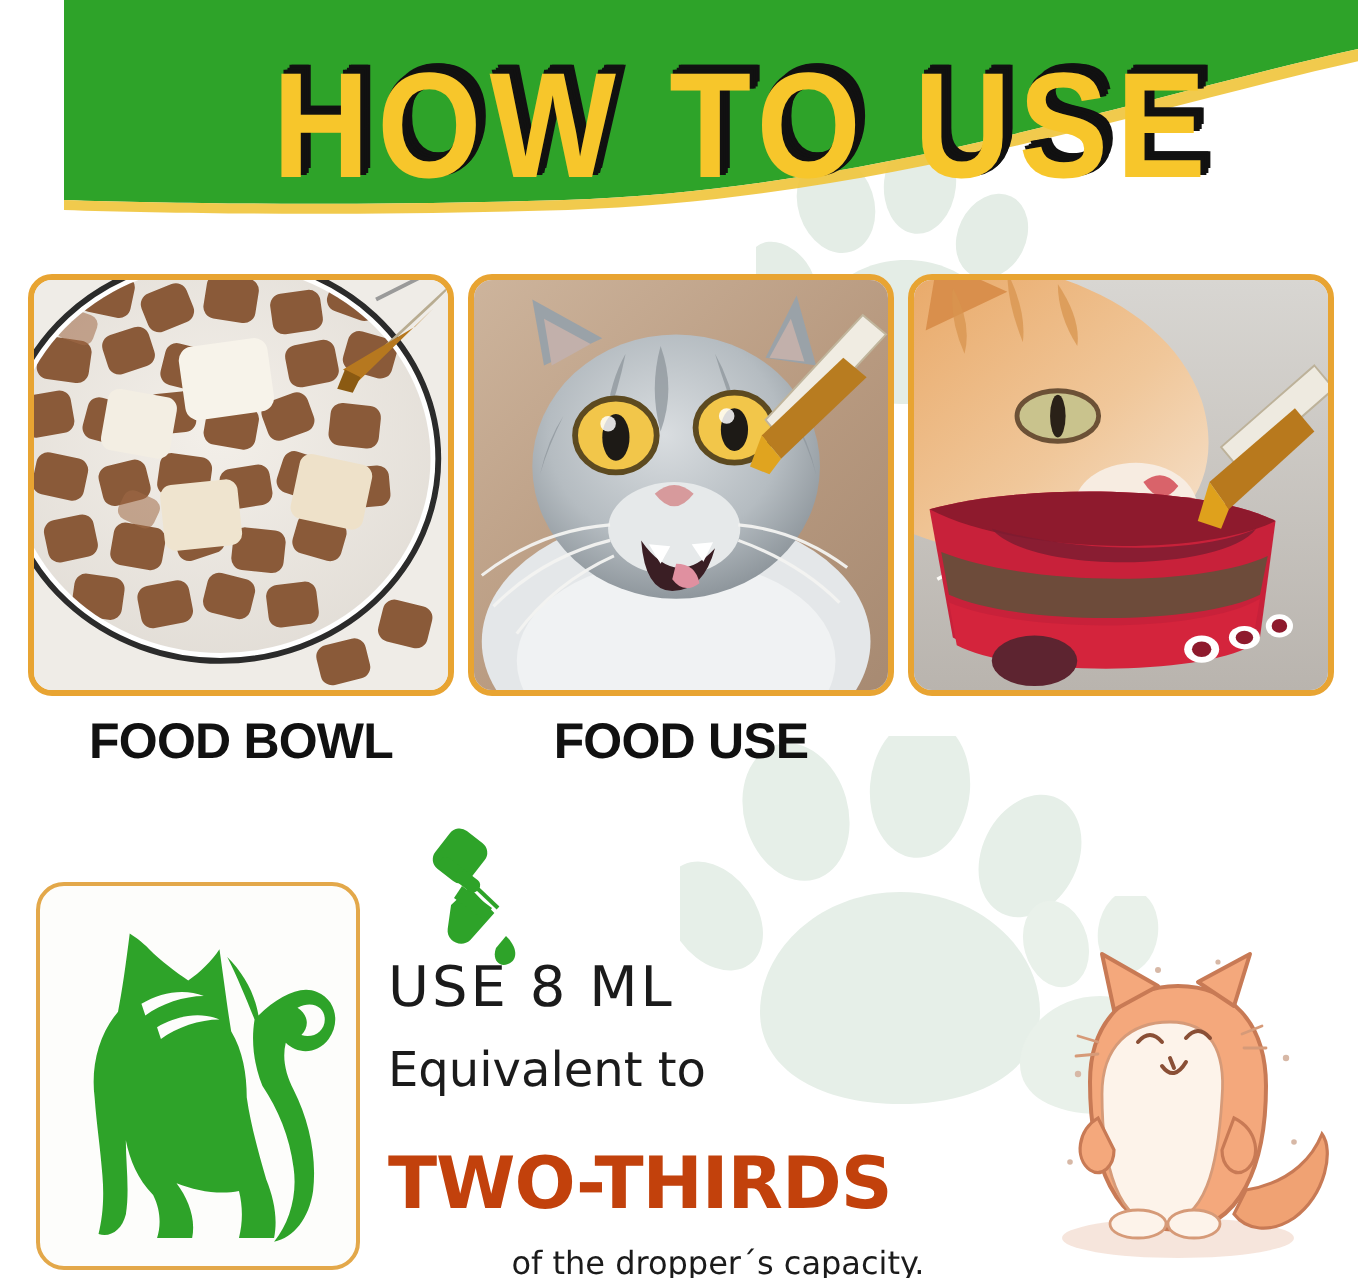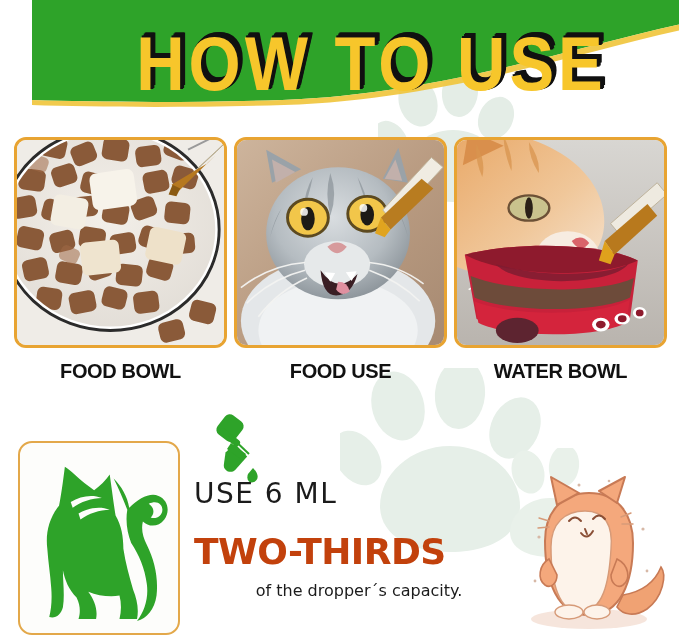--- a/index.html
+++ b/index.html
@@ -39,21 +39,21 @@
   }
   .panel.p1{left:14px;}
   .panel.p2{left:234px;}
   .panel.p3{left:454px;}
   .panel .ph{position:absolute;inset:0;overflow:hidden;}
   .panel svg{position:absolute;left:0;top:0;width:100%;height:100%;display:block;}
 
   .caption-row{position:absolute;left:0;top:356px;width:679px;height:36px;}
   .caption{
     position:absolute;top:0;width:213px;text-align:center;
-    font-weight:bold;font-size:20px;line-height:30px;color:#111;
+    font-weight:bold;font-size:25px;line-height:30px;color:#111;
     letter-spacing:-0.4px;
     font-family:"Liberation Sans","DejaVu Sans",sans-serif;
   }
   .caption.c1{left:14px;}
   .caption.c2{left:234px;}
   .caption.c3{left:454px;}
 
   
   .catbox{
     position:absolute;left:18px;top:441px;width:162px;height:194px;
@@ -350,21 +350,20 @@
             <path d="M162 118 L152 104 L146 124 L158 128 Z" fill="#dfa11c"></path>
           </g>
         </svg>
       </div>
     </div>
   </div>
 
   <div class="caption-row">
     <div class="caption c1">FOOD BOWL</div>
     <div class="caption c2">FOOD USE</div>
-    <div class="caption c3">WATER BOWL</div>
   </div>
 
   <div class="catbox">
     <svg viewBox="0 0 162 194" preserveAspectRatio="xMidYMid meet">
       <g fill="#2ea329">
         <path d="M46 24 C44 40 42 54 40 64 C30 76 26 92 28 108 C29 122 31 134 32 148
                  C33 160 32 170 30 178 C36 180 42 176 44 168 C46 156 44 142 44 130
                  C46 140 50 150 58 158 C62 166 62 174 60 180 L78 180 C80 170 76 160 70 152
                  C80 156 92 158 102 156 C104 164 104 172 102 180 L120 180
                  C122 170 120 160 116 150 C112 136 108 122 106 108
@@ -393,21 +392,22 @@
         <path d="M30 33 L45 44 L41 50 L26 39 Z"></path>
       </g>
       <g stroke="#2ea329" stroke-width="2" fill="none">
         <line x1="28" y1="25" x2="48" y2="44"></line>
       </g>
       <path d="M52 58 C58 64 58 70 53 72 C48 74 45 69 47 64 Z" fill="#2ea329"></path>
     </svg>
   </div>
 
   <div class="textblock">
-    <div class="line-use">USE 6 ML</div>
+    <div class="line-use">USE 8 ML</div>
+    <div class="line-equiv">Equivalent to</div>
     <div class="line-two">TWO-THIRDS</div>
     <div class="line-cap">of the dropper´s capacity.</div>
   </div>
 
   <div class="chubbycat">
     <svg viewBox="0 0 170 168" width="170" height="168">
       <ellipse cx="84" cy="152" rx="58" ry="10" fill="#f3dcd0" opacity="0.75"></ellipse>
 
       <path d="M118 128 C142 124 152 110 156 100 C162 108 158 130 142 142 C130 150 118 148 112 140 Z" fill="#f0a273" stroke="#c87a55" stroke-width="1.6"></path>
 

